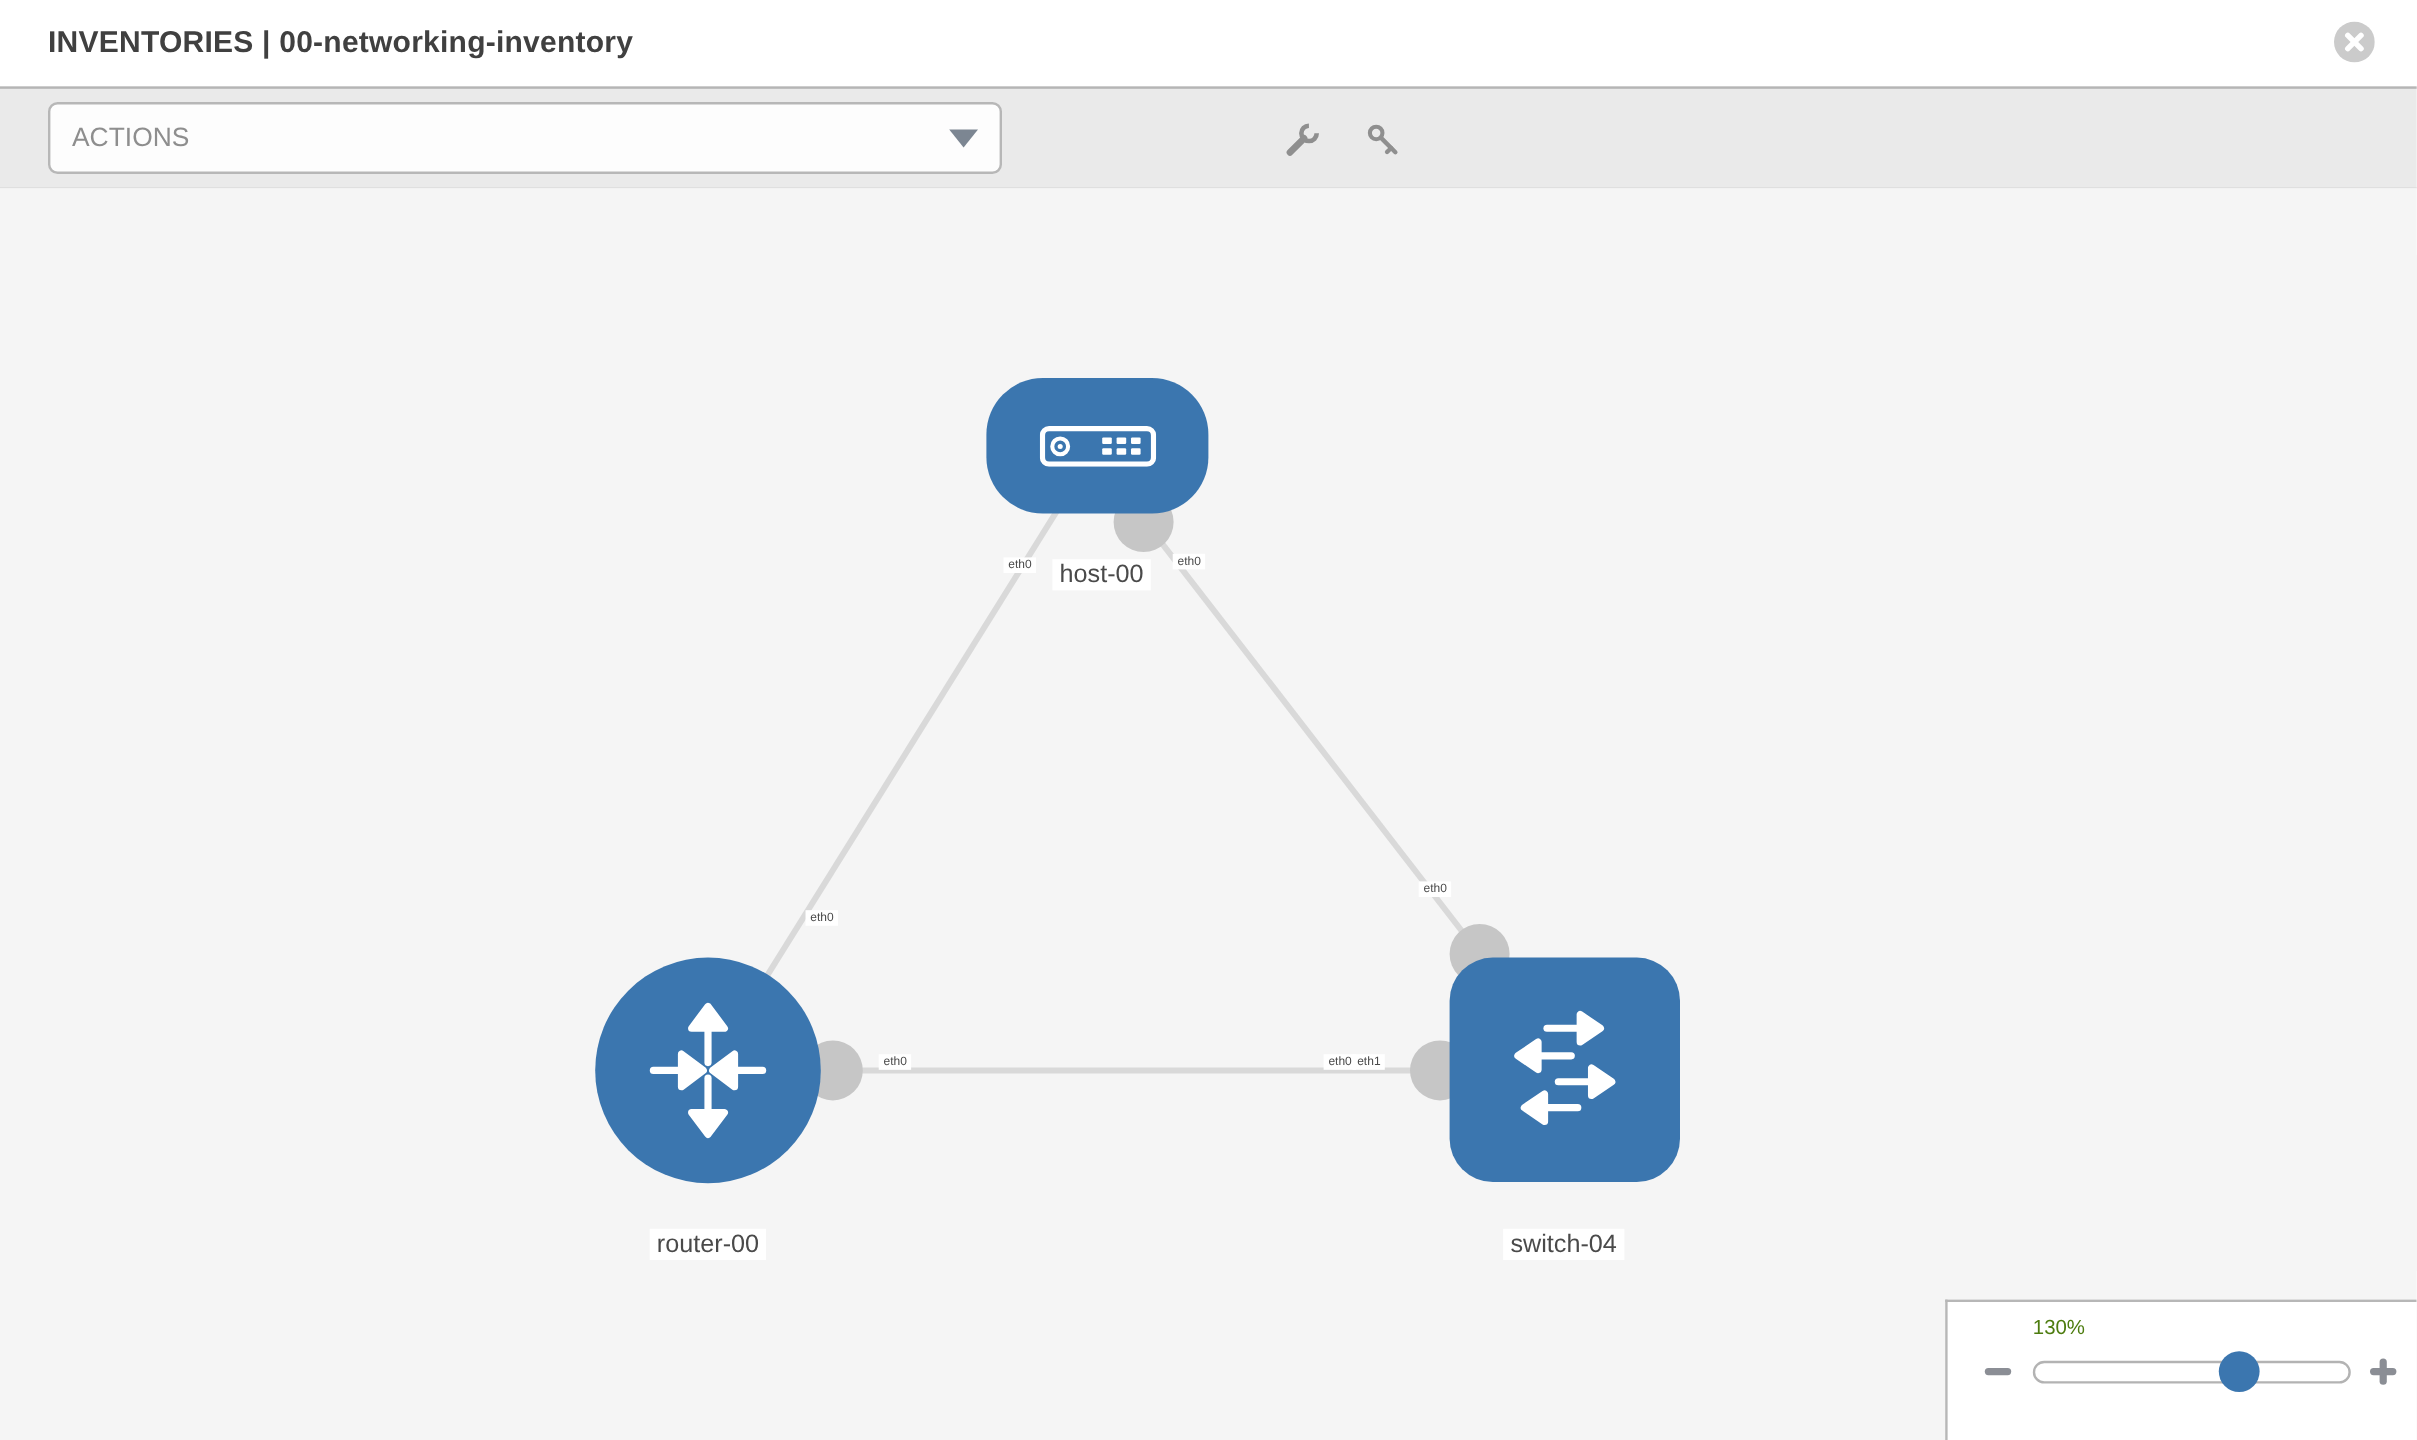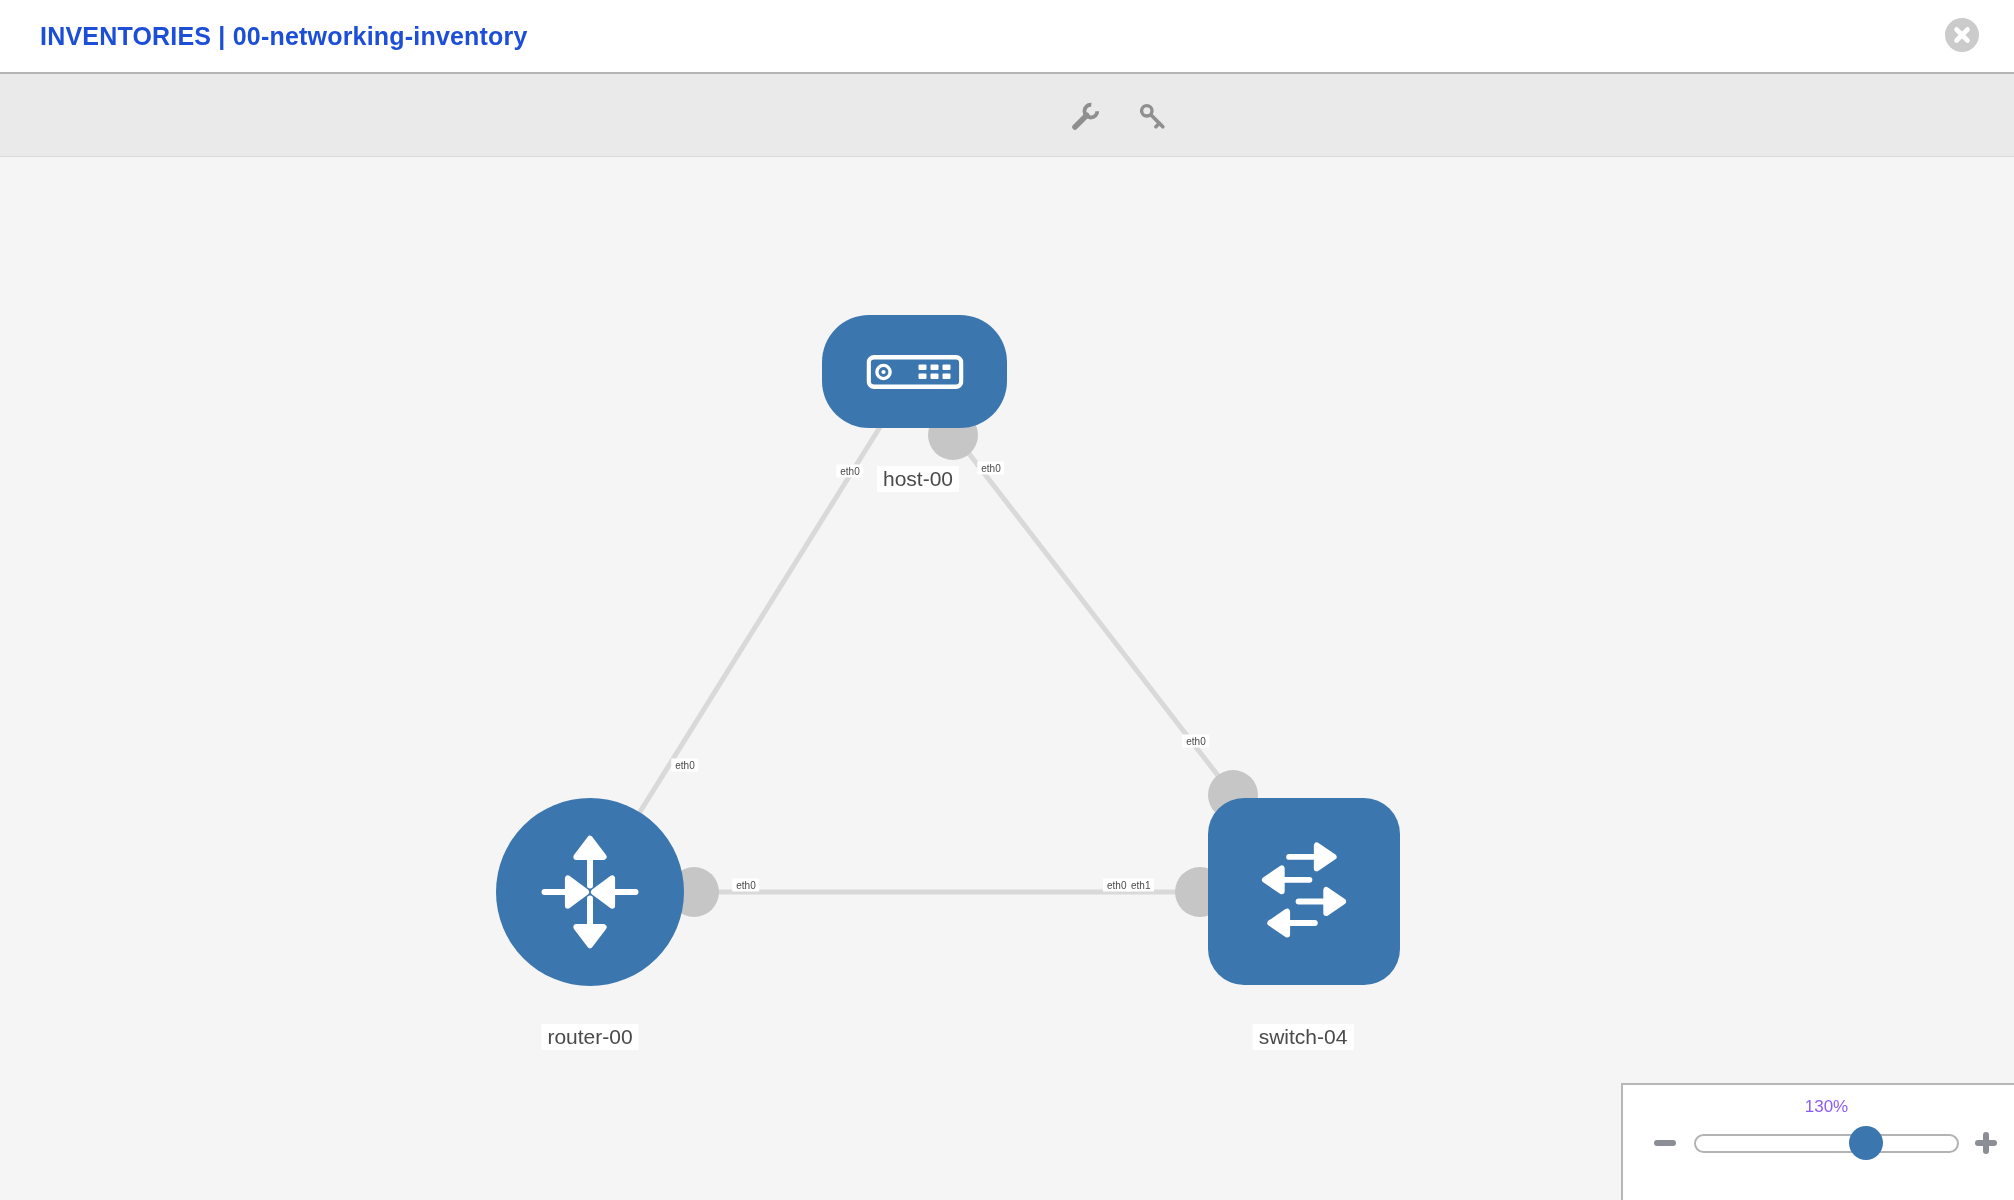--- a/index.html
+++ b/index.html
@@ -3,21 +3,21 @@
 <meta charset="utf-8">
 <style>
   * { margin:0; padding:0; box-sizing:border-box; }
   html,body { width:2014px; height:1200px; overflow:hidden;
               font-family:"Liberation Sans","DejaVu Sans",sans-serif; background:#fff; }
   .app { position:relative; width:2014px; height:1200px; }
 
   
   .header { position:relative; height:72px; background:#fff; }
   .page-title { position:absolute; left:40px; top:50%; transform:translateY(-50%);
-                font-size:25px; font-weight:700; color:#1d4ed8; letter-spacing:.2px; }
+                font-size:25px; font-weight:700; color:#404040; letter-spacing:.2px; }
   .close-btn { position:absolute; left:1945px; top:18px; width:34px; height:34px;
                border:none; background:transparent; cursor:pointer; }
 
   
   .toolbar { position:relative; height:85px; background:#eaeaea;
              border-top:2px solid #b5b5b5; border-bottom:1px solid #dcdcdc; }
   .select-box { position:absolute; top:11px; height:60px; background:#fdfdfd;
                 border:2px solid #b7b7b7; border-radius:8px; cursor:pointer; }
   .select-box .sel-label { position:absolute; left:18px; top:50%; transform:translateY(-50%);
                            font-size:22px; color:#8e8e8e; }
@@ -43,22 +43,22 @@
 
   .lbl { position:absolute; z-index:3; background:#fff; color:#4a4a4a; white-space:nowrap; }
   .node-lbl { font-size:21px; padding:1px 6px; transform:translate(-50%,-50%);margin-top:24px; }
   .if-lbl { font-size:10px; padding:1px 4px; transform:translate(-50%,-50%); }
   .if-lbl-anchored { transform:translate(0,-50%); }
   .z4 { z-index:4; }
 
   
   .zoom-panel { position:absolute; left:1621px; top:926px; right:0; bottom:0; z-index:6;
                 background:#fff; border-top:2px solid #b7b7b7; border-left:2px solid #b7b7b7; }
-  .zoom-level { position:absolute; left:71px; top:12px; width:265px; text-align:center;
-                font-size:17px; color:#8b5cf6; }
+  .zoom-level { position:absolute; left:71px; top:12px; width:265px; 
+                font-size:17px; color:#4d7c0f; }
   .zoom-btn { position:absolute; width:34px; height:34px; border:none; background:transparent;
               cursor:pointer; top:41px; }
   .zoom-out-btn { left:25px; }
   .zoom-in-btn { left:346px; }
   .bar { position:absolute; background:#8b8e95; border-radius:3px; }
   .bar-h { left:6px; top:14px; width:22px; height:6px; }
   .bar-v { left:14px; top:6px; width:6px; height:22px; }
   .slider-track { position:absolute; left:71px; top:49px; width:265px; height:19px;
                   background:#fff; border:2px solid #b3b3b3; border-radius:10px; cursor:pointer; }
   .slider-thumb { position:absolute; left:153px; top:-10px; width:34px; height:34px;
@@ -78,20 +78,24 @@
           <g stroke="#fff" stroke-width="4.6" stroke-linecap="round">
             <line x1="11.5" y1="11.5" x2="22.5" y2="22.5"></line>
             <line x1="22.5" y1="11.5" x2="11.5" y2="22.5"></line>
           </g>
         </svg>
       </span>
     </button>
   </div>
 
   <div class="toolbar">
+    <div class="select-box actions-box">
+      <span class="sel-label">ACTIONS</span>
+      <span class="chevron"></span>
+    </div>
 
     <button class="tool-icon-btn wrench-btn">
       <span>
         <svg width="32" height="32" viewBox="0 0 30 30">
           <g fill="none" stroke="#8f8f8f">
             <circle cx="20.5" cy="9.5" r="6" stroke-width="3.6" stroke-dasharray="28 9.7"></circle>
             <line x1="16.6" y1="13.4" x2="5.6" y2="24.4" stroke-width="5.2" stroke-linecap="round"></line>
           </g>
         </svg>
       </span>

